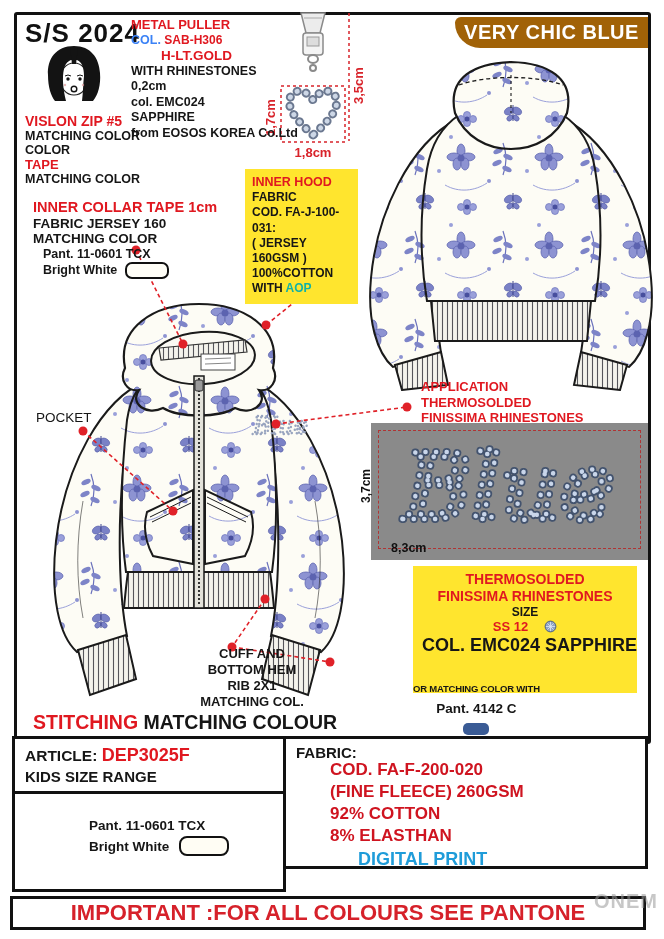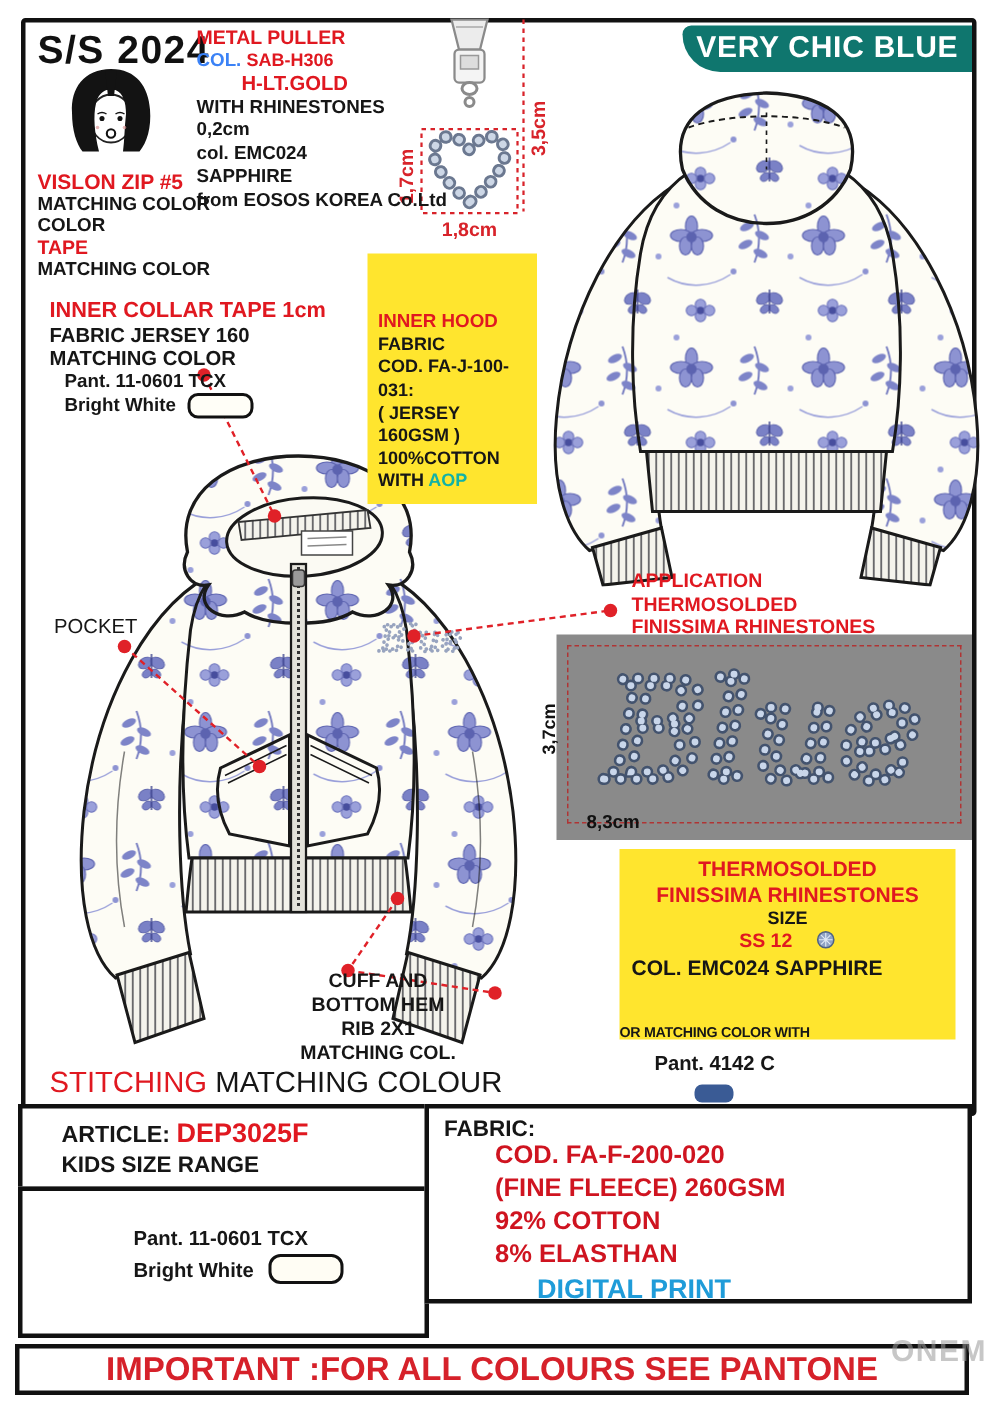--- a/index.html
+++ b/index.html
@@ -2,54 +2,54 @@
 <html><head>
 <meta charset="utf-8">
 <style>
   html,body{margin:0;padding:0;background:#fff;}
   .page{position:relative;width:664px;height:939px;background:#fff;font-family:"Liberation Sans",sans-serif;overflow:hidden;}
   .abs{position:absolute;}
   .main-box{position:absolute;left:14px;top:12px;width:631px;height:726px;border:3px solid #111;border-radius:3px;background:#fff;}
   .red{color:#e01820;}
   .blk{color:#3b82f6;}
   .season{left:8px;top:3px;font-size:26px;font-weight:bold;letter-spacing:1px;color:#111;}
-  .banner{left:438px;top:2px;width:193px;height:31px;background:#0f766e;border-radius:6px 0 0 26px;color:#fff;font-weight:bold;font-size:20px;text-align:center;line-height:31px;letter-spacing:.5px;}
+  .banner{left:438px;top:2px;width:193px;height:31px;background:#a16207;border-radius:6px 0 0 26px;color:#fff;font-weight:bold;font-size:20px;text-align:center;line-height:31px;letter-spacing:.5px;}
   .vislon{left:8px;top:87px;line-height:14.5px;font-size:12.5px;font-weight:bold;color:#161616;margin-top:12px;}
   .vislon .t{font-size:14px;color:#e01820;}
   .mpuller{left:114px;top:2px;line-height:15.5px;font-size:12.5px;font-weight:bold;color:#161616;}
   .mpuller .indent{margin-left:30px;}
   .icollar{left:16px;top:185px;line-height:15.5px;font-size:13.5px;font-weight:bold;color:#161616;}
   .icollar .t{font-size:14.5px;color:#e01820;}
   .icollar .small{font-size:12.5px;margin-left:10px;}
   .swrow{display:flex;align-items:center;gap:8px;margin-left:10px;}
   .swatch-white{width:40px;height:13px;background:#fffef7;border:2px solid #111;border-radius:7px;}
   .ihood{left:228px;top:154px;width:100px;background:#ffe52e;padding:6px 6px 7px 7px;font-size:12px;font-weight:bold;line-height:15.2px;color:#161616;}
-  .ihood .t{color:#e01820;font-size:12.5px;margin-top:32px;}
+  .ihood .t{color:#e01820;font-size:12.5px;}
   .ihood .aop{color:#12b2a6;}
   .pocket-lb{left:19px;top:395px;font-size:13.5px;font-weight:normal;color:#161616;}
   .app-lb{left:404px;top:364px;font-size:13px;font-weight:bold;color:#e01820;line-height:15.5px;}
   .graybox{left:354px;top:408px;width:277px;height:137px;background:#8a8a8a;}
   .graybox .dash{position:absolute;left:7px;top:7px;right:7px;bottom:11px;border:1.5px dashed #b03434;}
   .dim-37{left:328px;top:460px;width:42px;font-size:12px;font-weight:bold;color:#111;transform:rotate(-90deg);}
   .dim-83{left:374px;top:526px;font-size:12.5px;font-weight:bold;color:#111;}
   .ybox2{left:396px;top:551px;width:224px;height:127px;background:#ffe52e;text-align:center;padding-top:5px;box-sizing:border-box;}
   .ybox2 .l1{font-size:14px;font-weight:bold;color:#e01820;line-height:17px;}
   .ybox2 .lsize{font-size:12px;font-weight:bold;color:#161616;line-height:14px;}
   .ybox2 .lss{font-size:13px;font-weight:bold;color:#e01820;line-height:15px;display:flex;justify-content:center;align-items:center;gap:16px;}
-  .ybox2 .l2{font-size:14px;font-weight:bold;color:#161616;text-align:left;padding-left:8px;line-height:23px;}
+  .ybox2 .l2{font-size:18px;font-weight:bold;color:#161616;text-align:right;padding-left:8px;line-height:23px;}
   .matchrow{left:396px;top:668px;display:flex;align-items:center;gap:7px;flex-direction:column;}
   .matchrow .pfx{font-size:9.5px;font-weight:bold;color:#161616;letter-spacing:-0.2px;}
   .matchrow .pant{font-size:13.5px;font-weight:bold;color:#161616;}
   .swatch-navy{width:26px;height:12px;background:#3a5b95;border-radius:5px;}
   .cuff-lb{left:176px;top:631px;width:118px;text-align:center;font-size:13px;font-weight:bold;color:#161616;line-height:16px;}
-  .stitch{left:16px;top:696px;font-size:19.5px;font-weight:normal;}
+  .stitch{left:16px;top:696px;font-size:19.5px;font-weight:bold;}
   .stitch .r{color:#e01820;}
   .stitch .b{color:#161616;}
   .cell{position:absolute;border:3px solid #111;background:#fff;box-sizing:border-box;}
-  .cell-article{left:12px;top:736px;width:312px;height:58px;padding:6px 26px;}
+  .cell-article{left:12px;top:736px;width:312px;height:58px;padding:6px 10px;}
   .cell-article .l1{font-size:15.5px;font-weight:bold;color:#161616;}
   .cell-article .l1 .v{font-size:18px;color:#e01820;}
   .cell-article .l2{font-size:15px;font-weight:bold;color:#161616;margin-top:2px;}
   .cell-colour{left:12px;top:791px;width:274px;height:101px;padding:8px 12px;}
   .cell-colour .l1{font-size:15.5px;font-weight:bold;color:#161616;}
   .cell-colour .l1 .v{font-size:17px;color:#e01820;}
   .cell-colour .pant{font-size:13.5px;font-weight:bold;color:#161616;margin:16px 0 3px 62px;}
   .cell-colour .swrow2{display:flex;align-items:center;gap:10px;margin-left:62px;font-size:13.5px;font-weight:bold;color:#161616;}
   .swatch-white2{width:46px;height:16px;background:#fffdf4;border:2px solid #111;border-radius:8px;}
   .cell-fabric{left:283px;top:736px;width:365px;height:133px;padding:5px 10px;}

